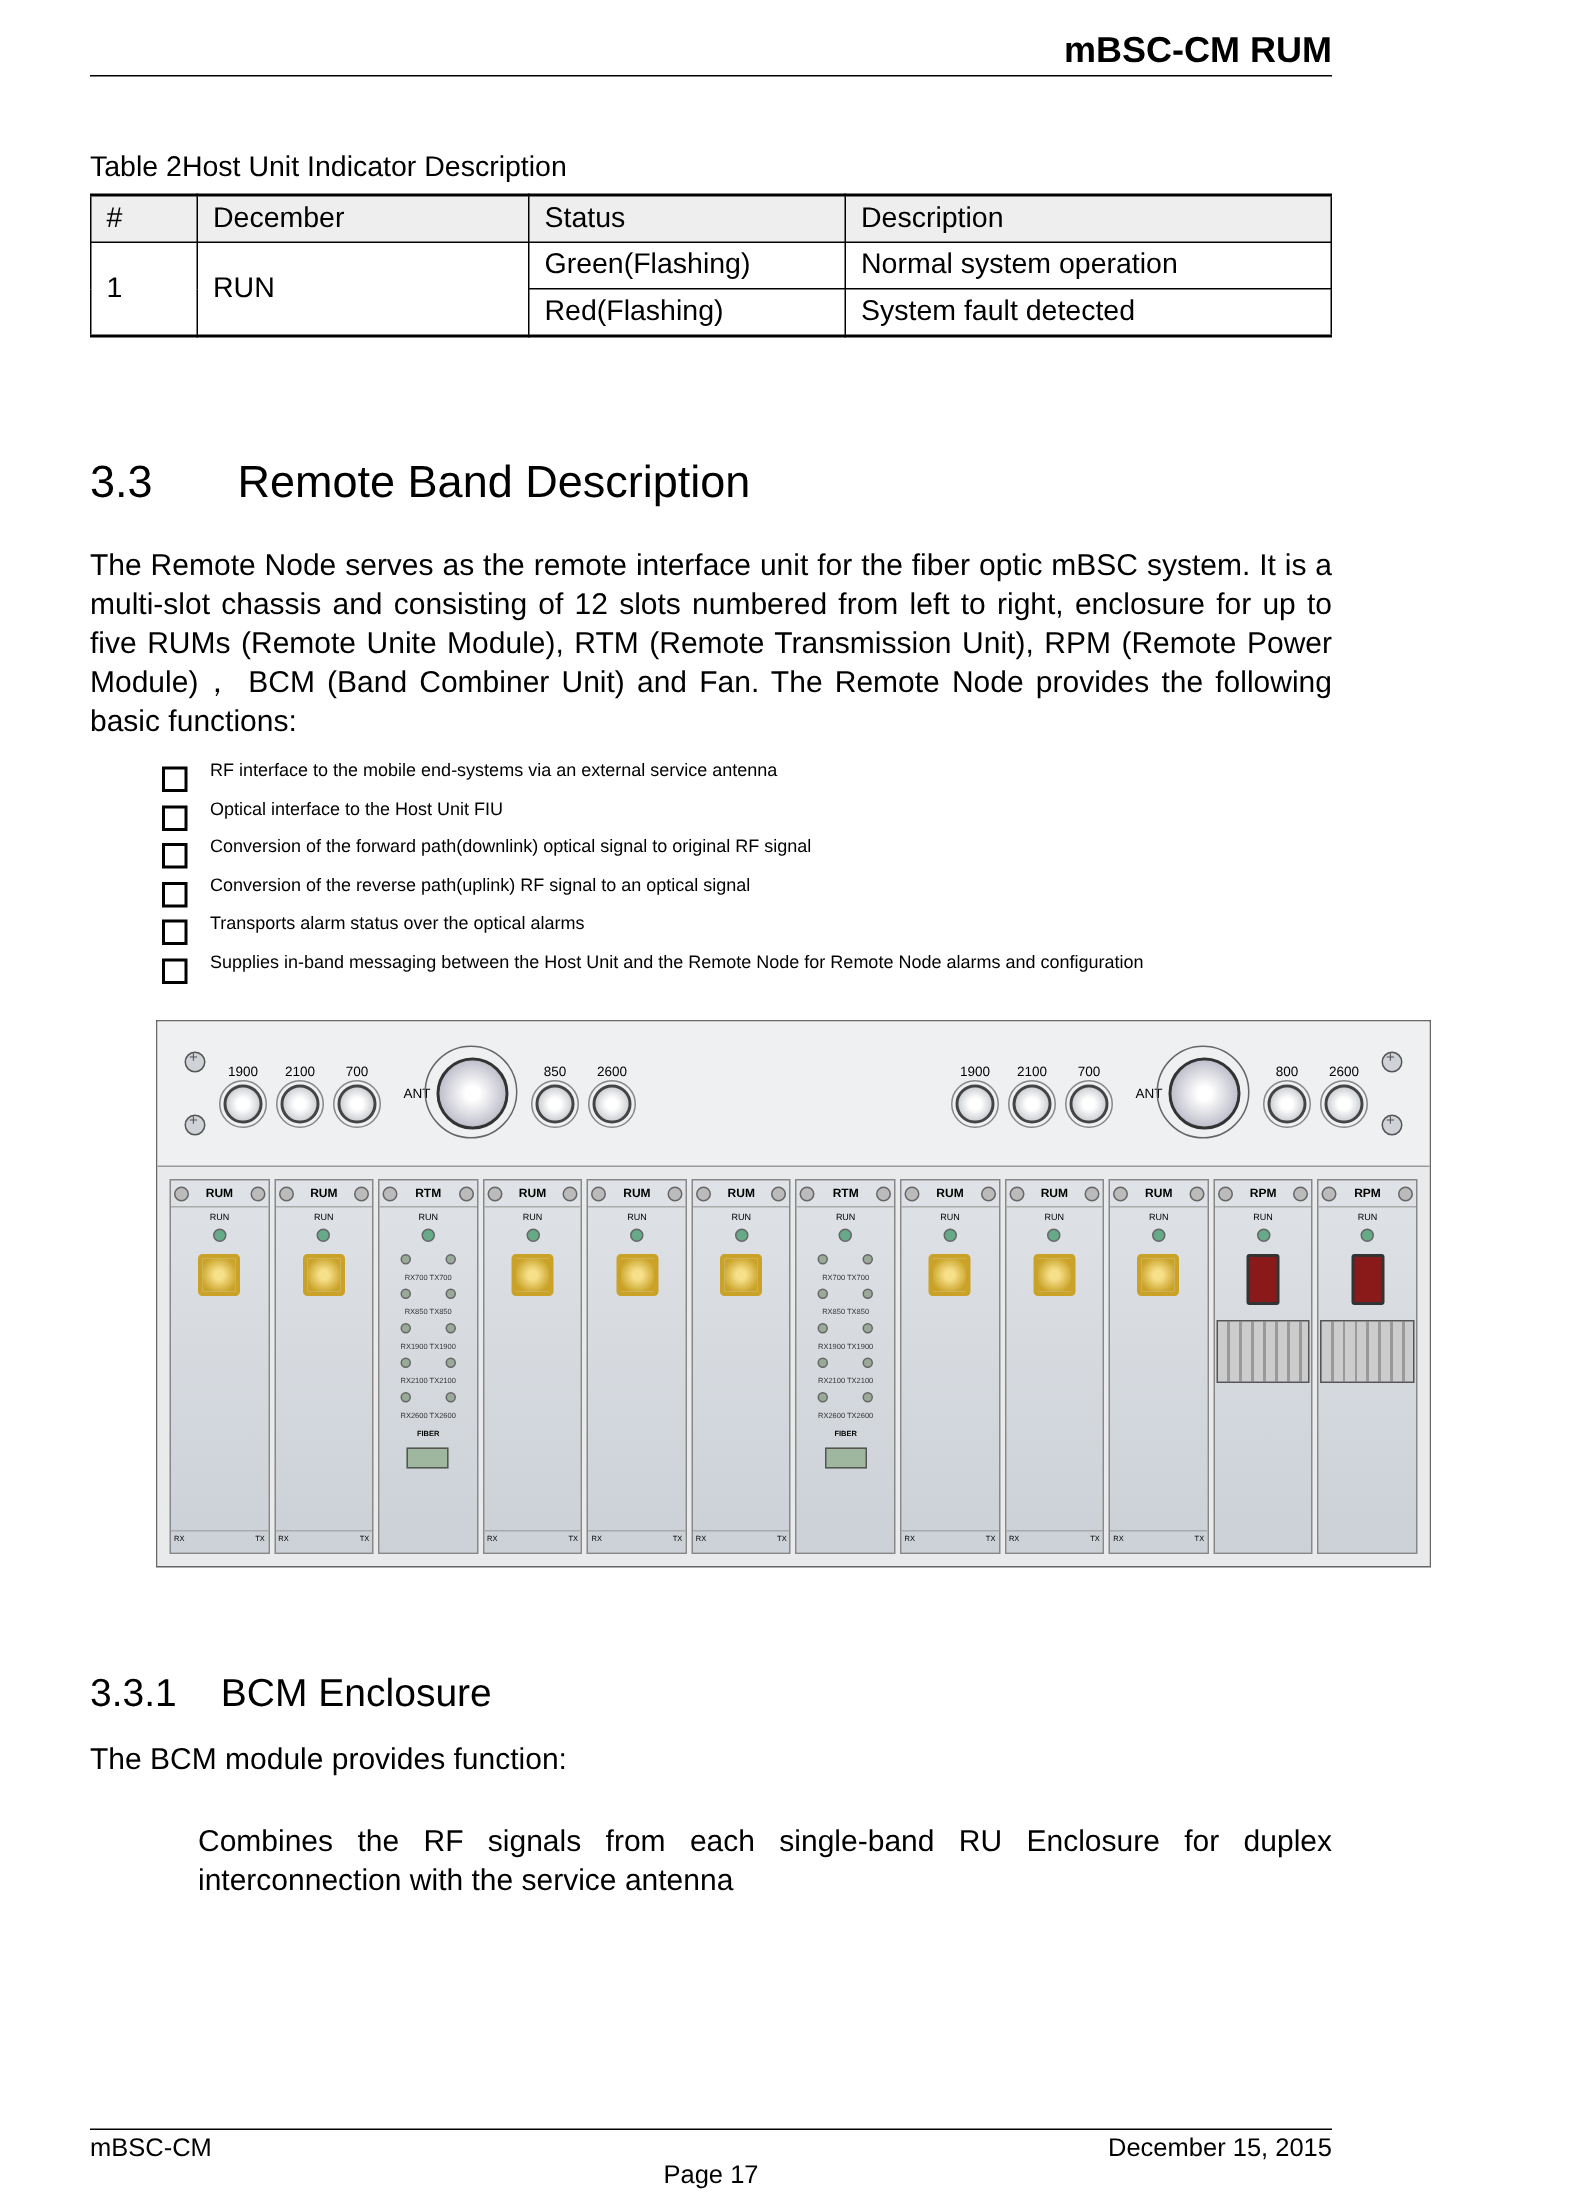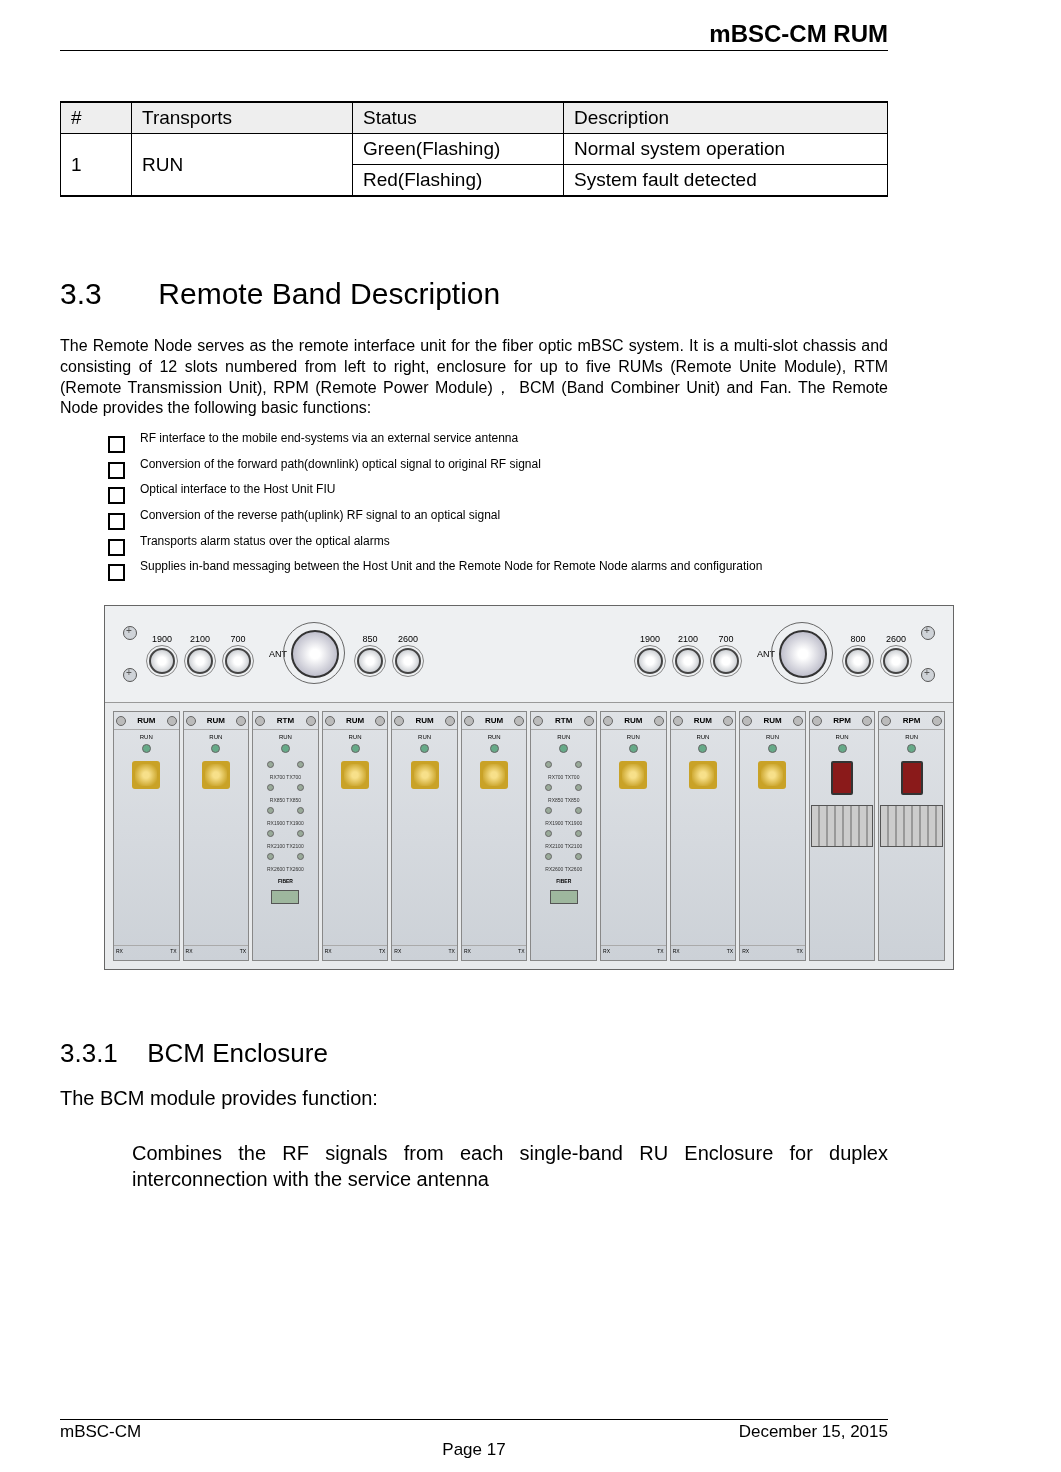--- a/index.html
+++ b/index.html
@@ -51,21 +51,21 @@
   table.indic th:first-child { width: 50px; }
   table.indic th:nth-child(2) { width: 200px; }
   table.indic th:nth-child(3) { width: 190px; }
   h2.sec33 {
     font-size: 30px;
     font-weight: normal;
     margin: 30px 0 25px 0;
   }
   h2.sec33 .num { display: inline-block; width: 90px; }
   .para {
-    font-size: 16px;
+    font-size: 20px;
     text-align: justify;
     margin: 0 0 12px 0;
     line-height: 1.3;
   }
   .bullets {
     list-style: none;
     padding: 0 0 0 48px;
     margin: 0 0 10px 0;
   }
   .bullets li {
@@ -327,26 +327,27 @@
 </style>
 </head>
 <body>
 
 <div class="page">
 
   <div class="hdr">
     <span>mBSC-CM  RUM</span>
   </div>
 
+  <div class="table-caption">Table 2Host Unit Indicator Description</div>
 
   <table class="indic">
     <tbody>
         <tr>
       <th>#</th>
-      <th>Transports</th>
+      <th>December</th>
       <th>Status</th>
       <th>Description</th>
     </tr>
     <tr>
       <td rowspan="2">1</td>
       <td rowspan="2">RUN</td>
       <td>Green(Flashing)</td>
       <td>Normal system operation</td>
     </tr>
     <tr>
@@ -358,22 +359,22 @@
 
   <h2 class="sec33">
     <span class="num">3.3</span>
     <span>Remote Band Description</span>
   </h2>
 
   <p class="para">The Remote Node serves as the remote interface unit for the fiber optic mBSC system. It is a multi-slot chassis and consisting of 12 slots numbered from left to right, enclosure for up to five RUMs (Remote Unite Module), RTM (Remote Transmission Unit), RPM (Remote Power Module)，  BCM (Band Combiner Unit) and Fan. The Remote Node provides the following basic functions:</p>
 
   <ul class="bullets">
     <li>RF interface to the mobile end-systems via an external service antenna</li>
+    <li>Optical interface to the Host Unit FIU</li>
     <li>Conversion of the forward path(downlink) optical signal to original RF signal</li>
-    <li>Optical interface to the Host Unit FIU</li>
     <li>Conversion of the reverse path(uplink) RF signal to an optical signal</li>
     <li>Transports alarm status over the optical alarms</li>
     <li>Supplies in-band messaging between the Host Unit and the Remote Node for Remote Node alarms and configuration</li>
   </ul>
 
   <div class="diagram">
     <div class="diag-top">
       <div class="screw-v">
         <span class="screw"></span>
         <span class="screw"></span>

